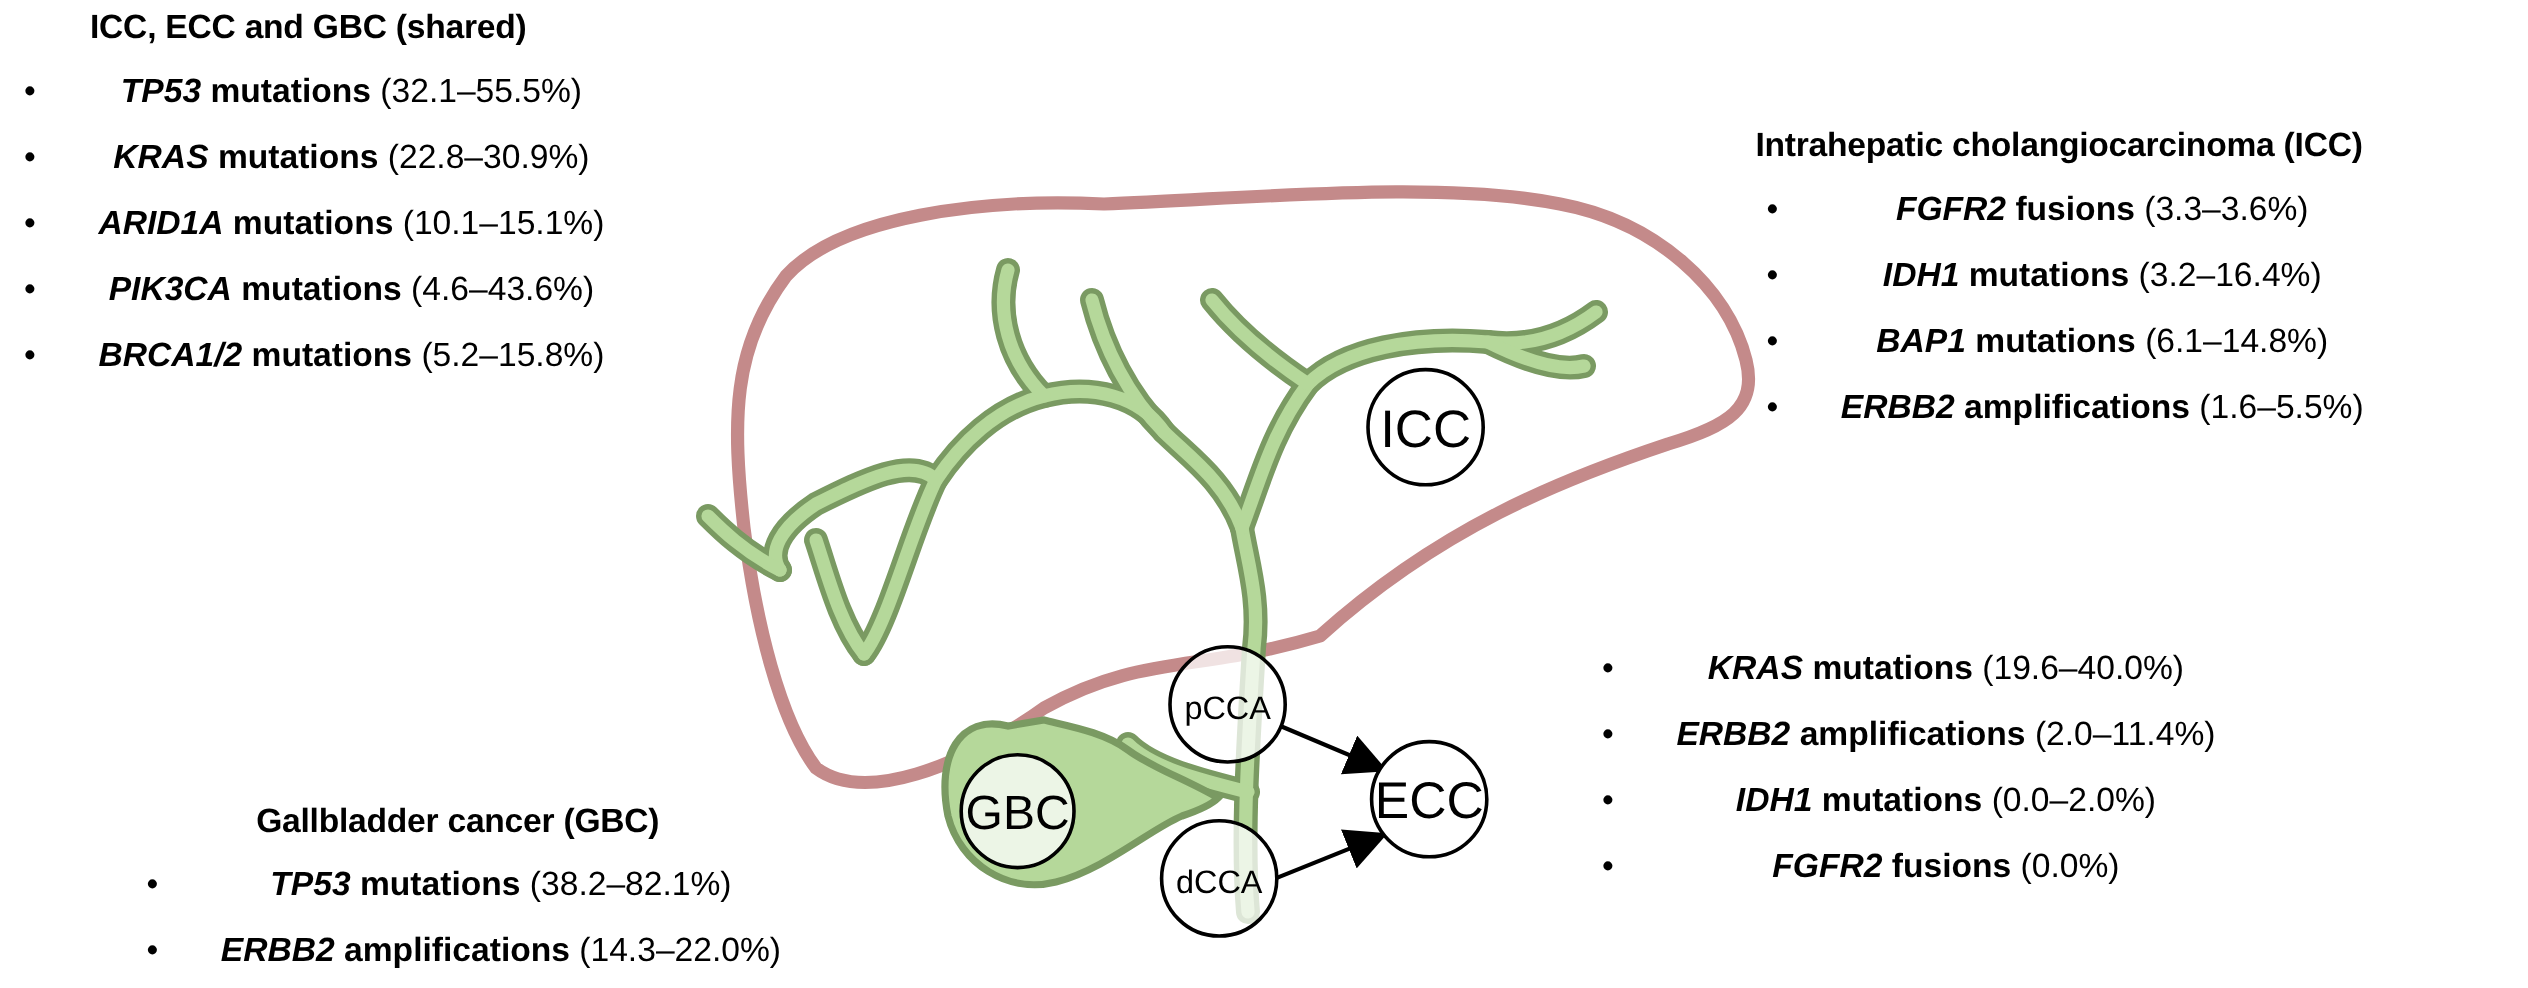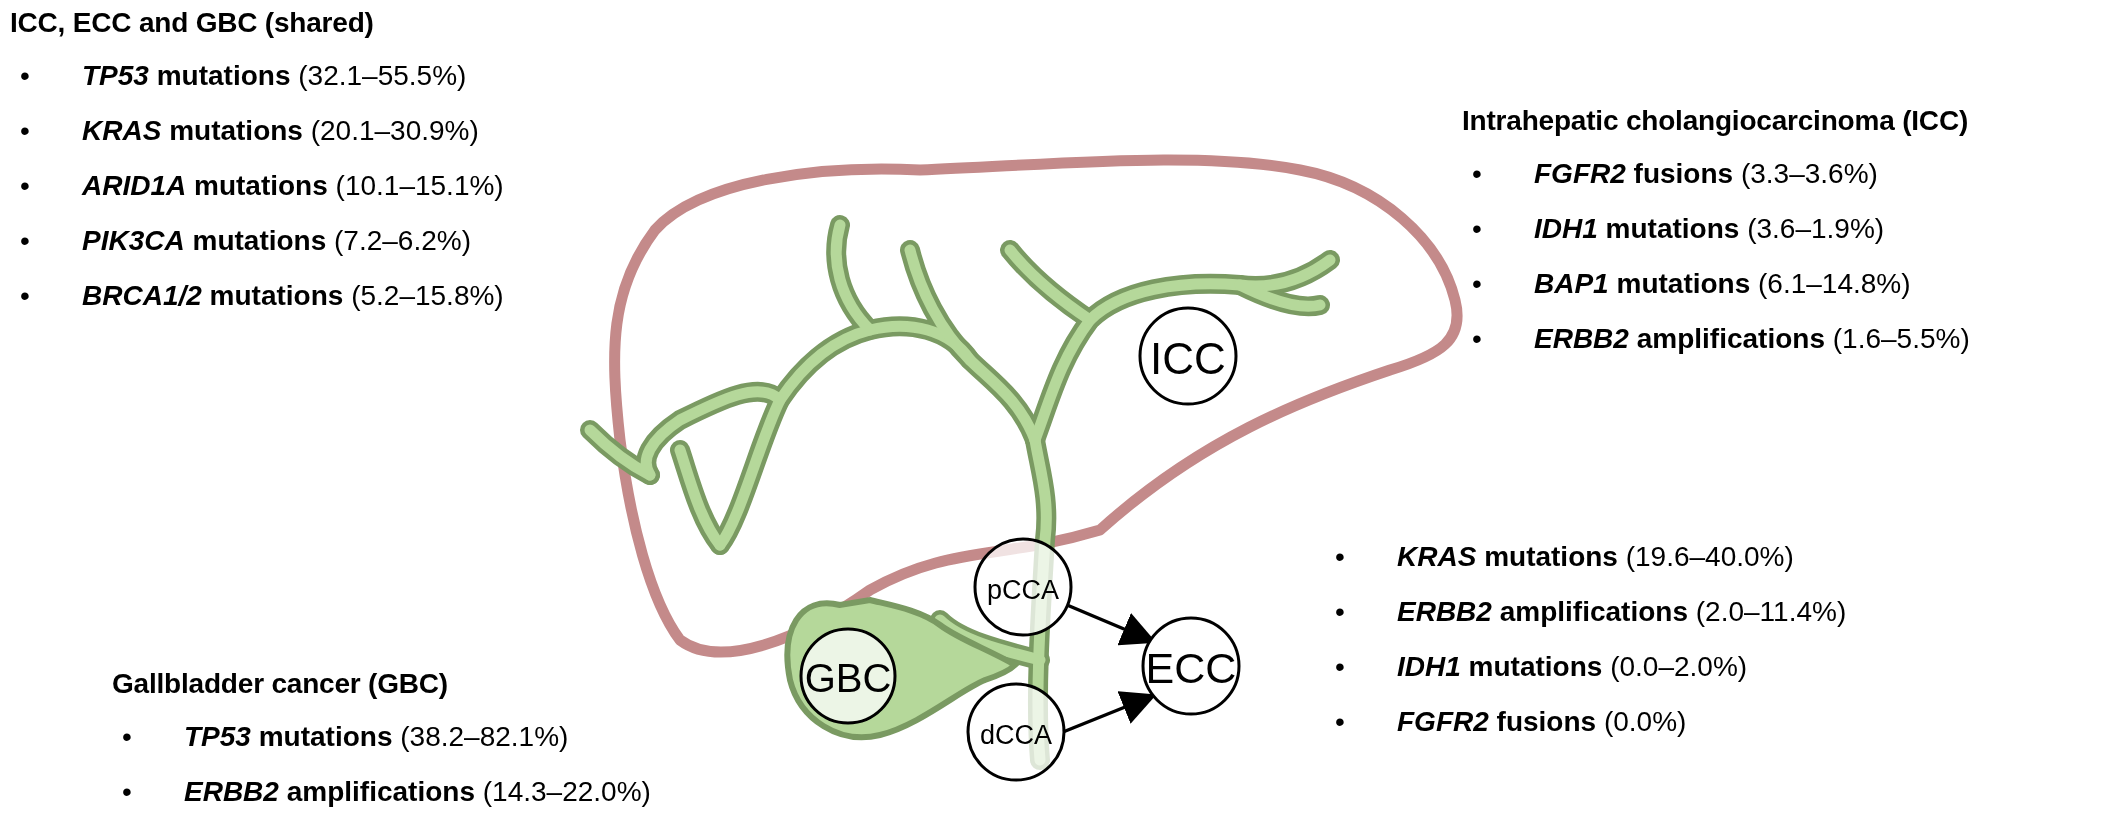--- a/index.html
+++ b/index.html
@@ -1,18 +1,18 @@
 <!DOCTYPE html>
 <html><head>
 <meta charset="utf-8">
 <style>
   html, body { margin: 0; padding: 0; background: #ffffff; }
   body { width: 2107px; height: 823px; position: relative; overflow: hidden;
          font-family: "Liberation Sans", sans-serif; color: #000; }
-  .panel { position: absolute; }
+  .panel { position: absolute; text-align: center; }
   .panel h2 { margin: 0; font-size: 28px; font-weight: bold; line-height: 38px; letter-spacing: -0.2px; }
   .panel ul { list-style: none; margin: 0; padding: 0; }
   .panel li { font-size: 28px; line-height: 55px; white-space: nowrap; position: relative; padding-left: 72px; }
   .panel li .bullet { position: absolute; left: 10px; top: 0; font-weight: normal; }
   .gene { font-weight: bold; font-style: italic; margin-top: 12px; }
   .alt { font-weight: bold; margin-top: 17px; }
   .range { font-weight: normal; }
   #shared { left: 10px; top: 4px; }
   #shared ul { margin-top: 6px; }
   #icc-panel { left: 1462px; top: 102px; }
@@ -95,32 +95,32 @@
   <g>
     <circle cx="1191" cy="666" r="48" fill="#ffffff" stroke="#000" stroke-width="3"></circle>
     <text class="node-label" x="1191" y="668" font-size="43">ECC</text>
   </g>
 </svg>
 
 <div class="panel" id="shared">
   <h2>ICC, ECC and GBC (shared)</h2>
   <ul>
     <li><span class="bullet">•</span><span class="gene">TP53</span> <span class="alt">mutations</span> <span class="range">(32.1–55.5%)</span></li>
-    <li><span class="bullet">•</span><span class="gene">KRAS</span> <span class="alt">mutations</span> <span class="range">(20.1–30.9%)</span></li>
+    <li><span class="bullet">•</span><span class="gene">KRAS</span> <span class="alt">mutations</span> <span class="range">(22.8–30.9%)</span></li>
     <li><span class="bullet">•</span><span class="gene">ARID1A</span> <span class="alt">mutations</span> <span class="range">(10.1–15.1%)</span></li>
-    <li><span class="bullet">•</span><span class="gene">PIK3CA</span> <span class="alt">mutations</span> <span class="range">(7.2–6.2%)</span></li>
+    <li><span class="bullet">•</span><span class="gene">PIK3CA</span> <span class="alt">mutations</span> <span class="range">(4.6–43.6%)</span></li>
     <li><span class="bullet">•</span><span class="gene">BRCA1/2</span> <span class="alt">mutations</span> <span class="range">(5.2–15.8%)</span></li>
   </ul>
 </div>
 
 <div class="panel" id="icc-panel">
   <h2>Intrahepatic cholangiocarcinoma (ICC)</h2>
   <ul>
     <li><span class="bullet">•</span><span class="gene">FGFR2</span> <span class="alt">fusions</span> <span class="range">(3.3–3.6%)</span></li>
-    <li><span class="bullet">•</span><span class="gene">IDH1</span> <span class="alt">mutations</span> <span class="range">(3.6–1.9%)</span></li>
+    <li><span class="bullet">•</span><span class="gene">IDH1</span> <span class="alt">mutations</span> <span class="range">(3.2–16.4%)</span></li>
     <li><span class="bullet">•</span><span class="gene">BAP1</span> <span class="alt">mutations</span> <span class="range">(6.1–14.8%)</span></li>
     <li><span class="bullet">•</span><span class="gene">ERBB2</span> <span class="alt">amplifications</span> <span class="range">(1.6–5.5%)</span></li>
   </ul>
 </div>
 
 <div class="panel" id="ecc-panel">
   <ul>
     <li><span class="bullet">•</span><span class="gene">KRAS</span> <span class="alt">mutations</span> <span class="range">(19.6–40.0%)</span></li>
     <li><span class="bullet">•</span><span class="gene">ERBB2</span> <span class="alt">amplifications</span> <span class="range">(2.0–11.4%)</span></li>
     <li><span class="bullet">•</span><span class="gene">IDH1</span> <span class="alt">mutations</span> <span class="range">(0.0–2.0%)</span></li>

